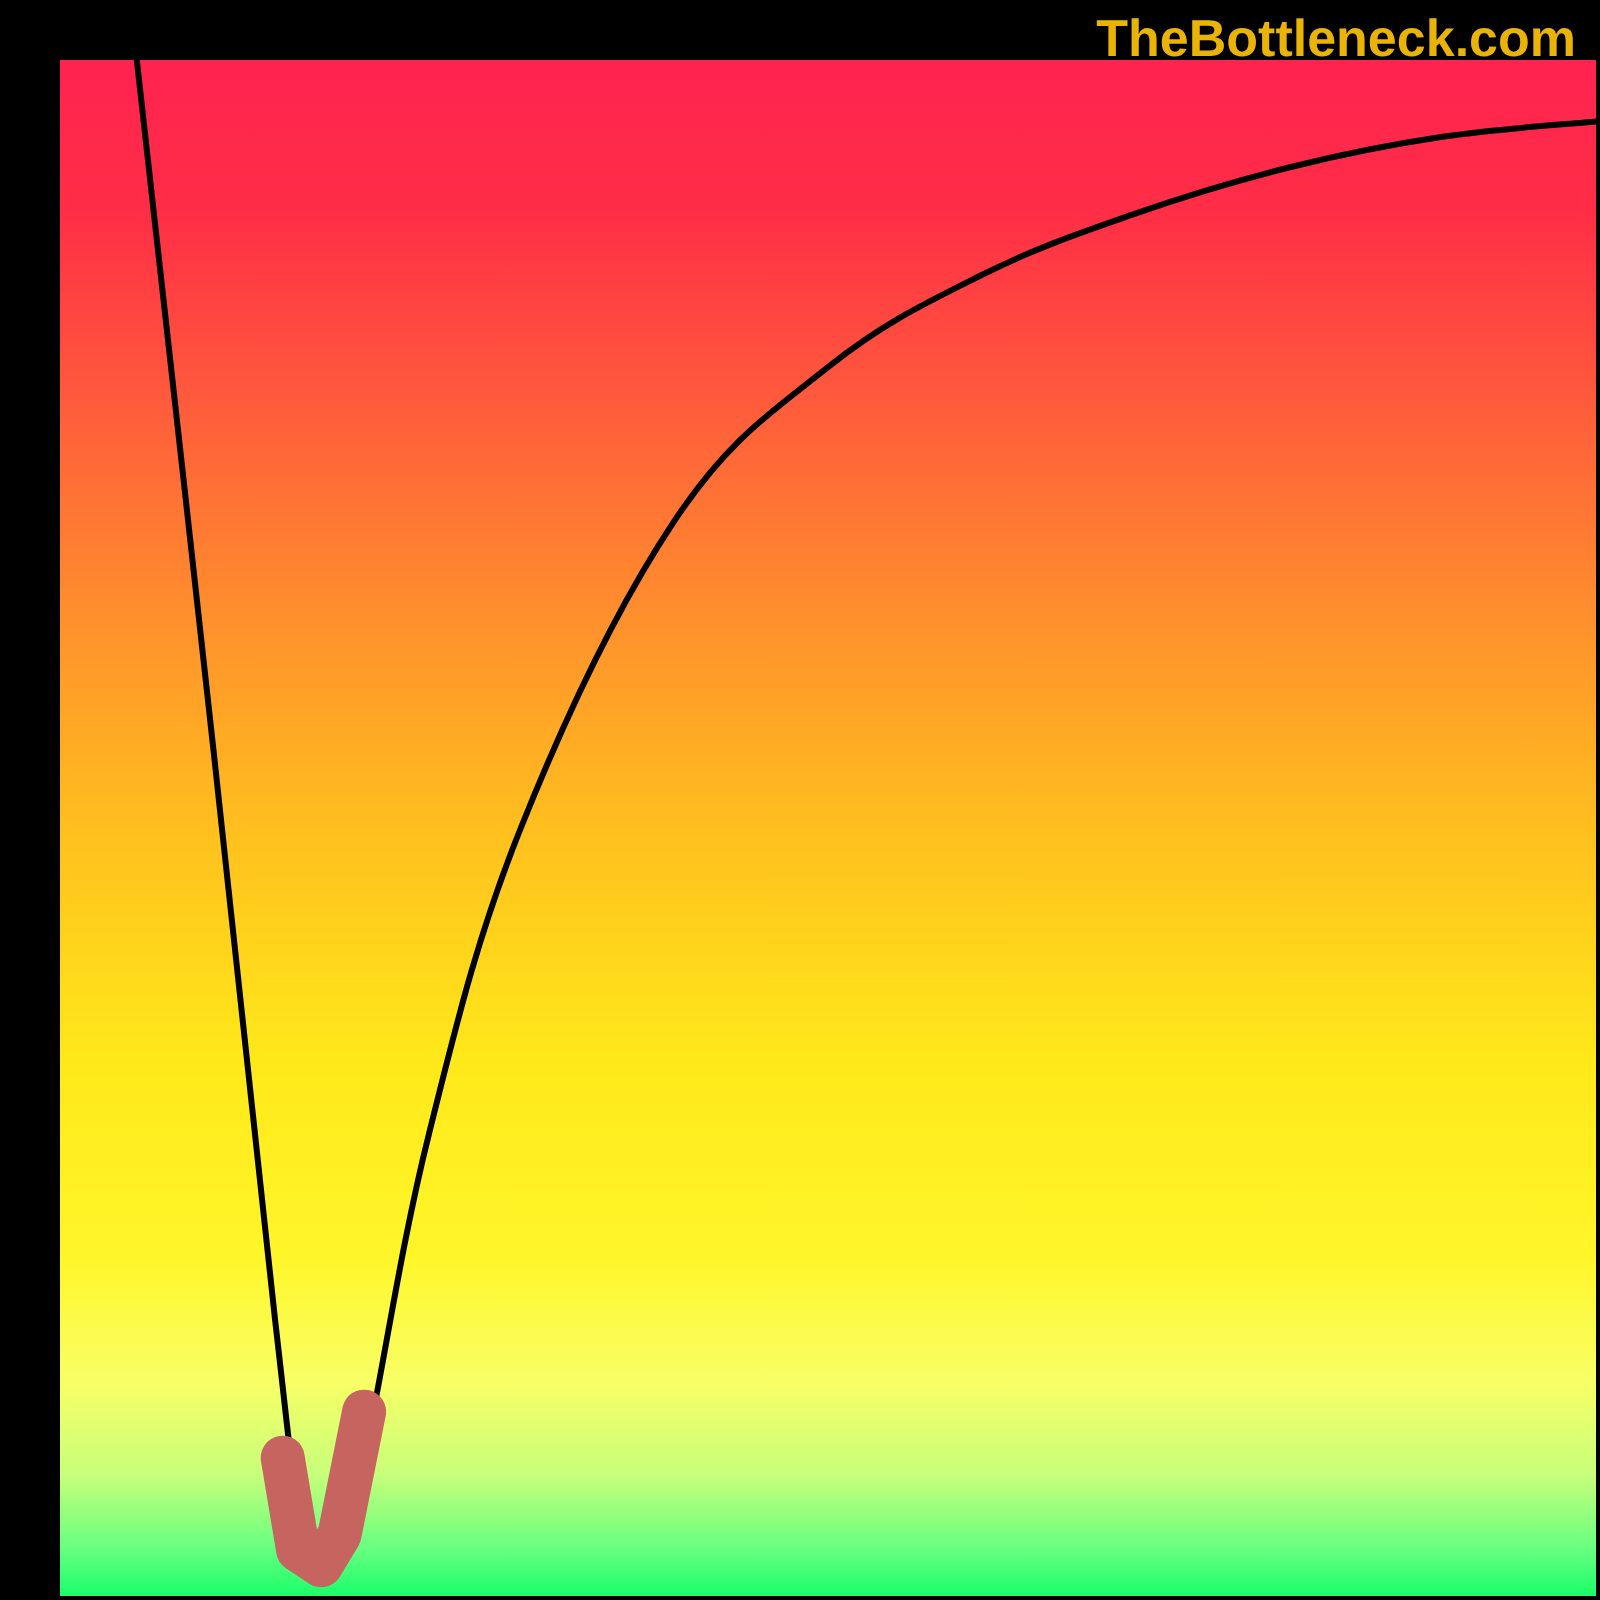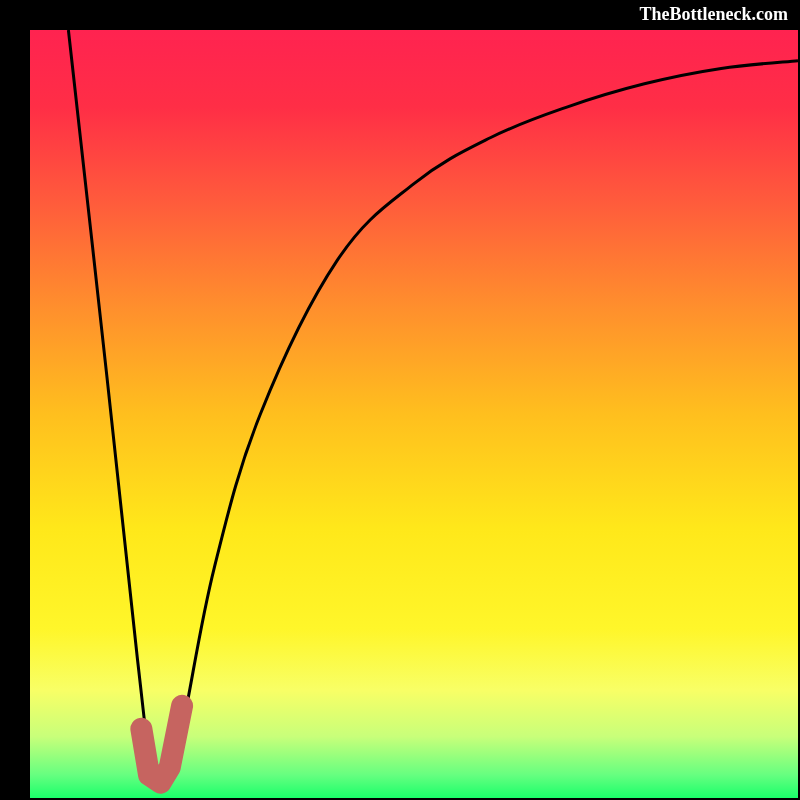--- a/index.html
+++ b/index.html
@@ -1,23 +1,23 @@
 <!DOCTYPE html>
 <html><head>
 <meta charset="utf-8">
 <style>
 * { margin: 0; padding: 0; box-sizing: border-box; }
 body { width: 800px; height: 800px; background: #000; position: relative; overflow: hidden; }
 .attribution {
   position: absolute;
   top: 4px;
   right: 12px;
-  color: #ffffff;
-  font-family: Liberation Serif, serif;
-  font-size: 18px;
+  color: #eab308;
+  font-family: Liberation Sans, sans-serif;
+  font-size: 26px;
   font-weight: bold;
   z-index: 10;
 }
 .chart-area {
   position: absolute;
   top: 30px;
   left: 30px;
   width: 768px;
   height: 768px;
 }

